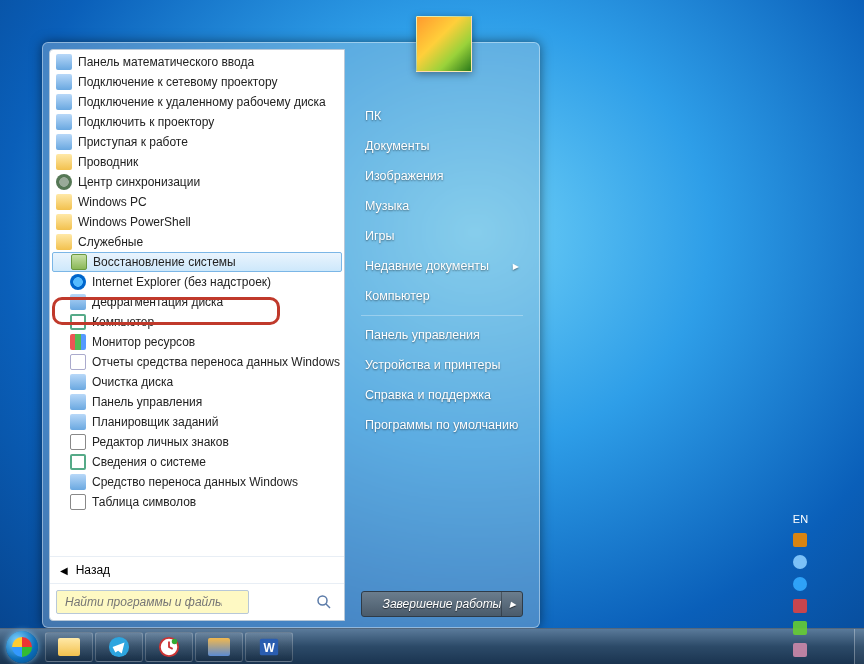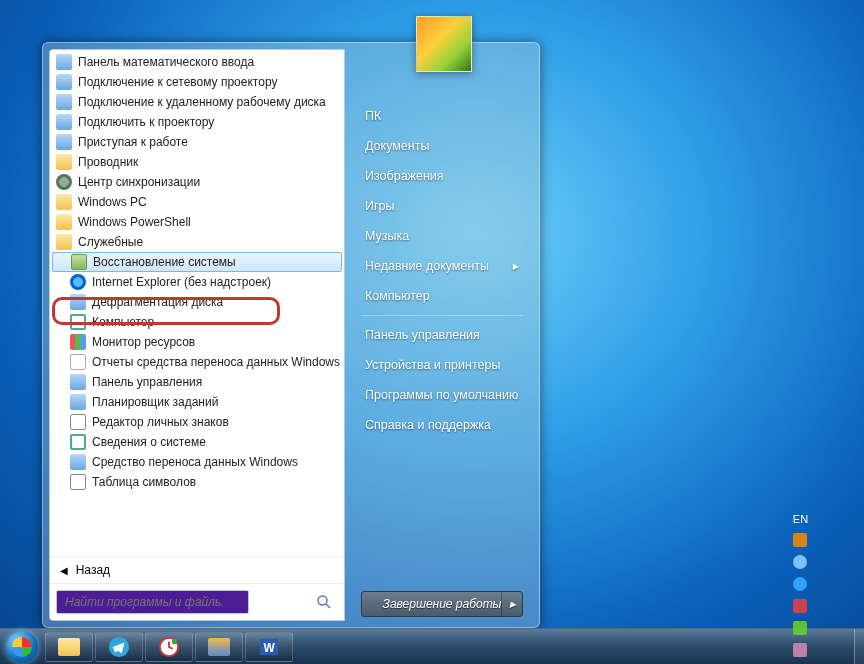--- a/index.html
+++ b/index.html
@@ -56,21 +56,21 @@
   display:flex; align-items:center; gap:8px;
   padding: 6px 10px; font-size:12px; border-top:1px solid #e8eef5;
 }
 .search-row {
   padding: 6px; border-top:1px solid #e8eef5;
   display:flex; align-items:center;
 }
 .search-input {
   flex:1; height:24px; border:1px solid #b8c8d8; border-radius:2px;
   padding: 0 26px 0 8px; font-size:12px; font-style:italic; color:#888;
-  background:#4c1d95;
+  background:#fef9c3;
 }
 .search-wrap { position:relative; width:100%; }
 .search-ico { position:absolute; right:6px; top:4px; width:16px; height:16px; }
 
 .right-pane {
   flex:1; padding: 58px 6px 6px 6px;
   display:flex; flex-direction:column;
   color:#fff; font-size:12.5px;
 }
 .rp-item {
@@ -226,20 +226,24 @@
         <div class="pl-item indent">
           <span class="ico ic ic-chart"></span>
           <span>Монитор ресурсов</span>
         </div>
         <div class="pl-item indent">
           <span class="ico ic ic-doc"></span>
           <span>Отчеты средства переноса данных Windows</span>
         </div>
         <div class="pl-item indent">
           <span class="ico ic ic-app"></span>
+          <span>Очистка диска</span>
+        </div>
+        <div class="pl-item indent">
+          <span class="ico ic ic-app"></span>
           <span>Панель управления</span>
         </div>
         <div class="pl-item indent">
           <span class="ico ic ic-app"></span>
           <span>Планировщик заданий</span>
         </div>
         <div class="pl-item indent">
           <span class="ico ic ic-char"></span>
           <span>Редактор личных знаков</span>
         </div>
@@ -276,46 +280,46 @@
         <div class="rp-item">
           <span>ПК</span>
         </div>
         <div class="rp-item">
           <span>Документы</span>
         </div>
         <div class="rp-item">
           <span>Изображения</span>
         </div>
         <div class="rp-item">
+          <span>Музыка</span>
+        </div>
+        <div class="rp-item">
           <span>Игры</span>
-        </div>
-        <div class="rp-item">
-          <span>Музыка</span>
         </div>
         <div class="rp-item">
           <span>Недавние документы</span>
           <span style="font-size: 8px;">▶</span>
         </div>
         <div class="rp-item">
           <span>Компьютер</span>
         </div>
       </div>
     <div class="rp-sep"></div>
     <div id="rpb">
         <div class="rp-item">
           <span>Панель управления</span>
         </div>
         <div class="rp-item">
           <span>Устройства и принтеры</span>
         </div>
         <div class="rp-item">
+          <span>Справка и поддержка</span>
+        </div>
+        <div class="rp-item">
           <span>Программы по умолчанию</span>
-        </div>
-        <div class="rp-item">
-          <span>Справка и поддержка</span>
         </div>
       </div>
     <div class="shutdown-btn">
       <span>Завершение работы</span>
       <span class="shutdown-arrow">▶</span>
     </div>
   </div>
 </div>
 
 <div class="avatar"></div>

